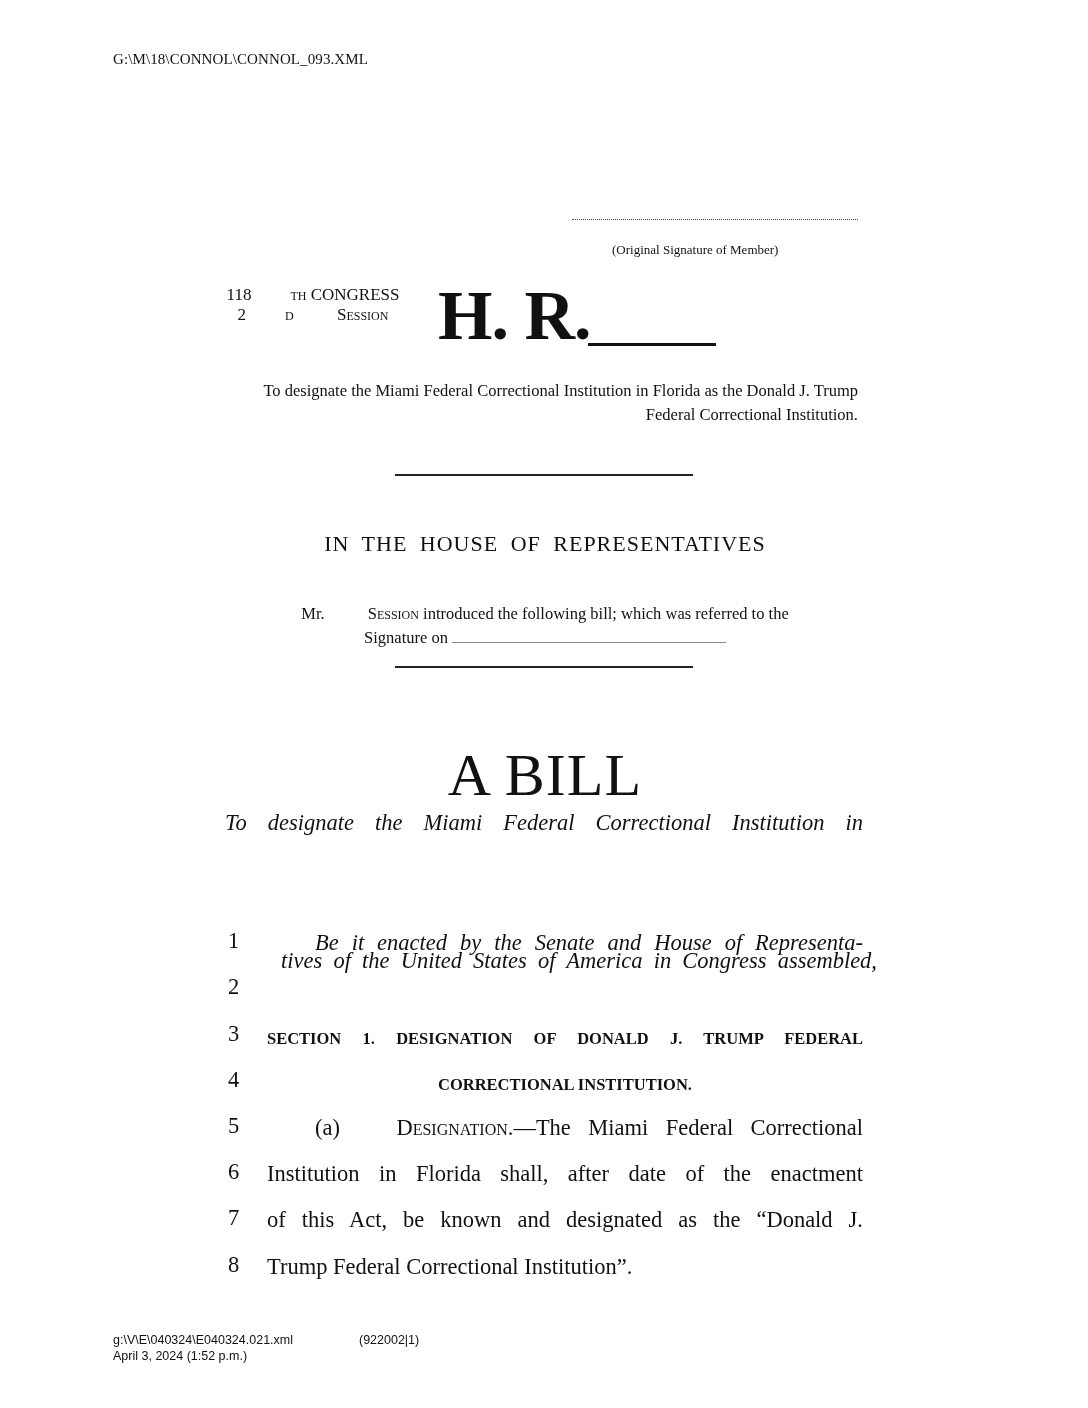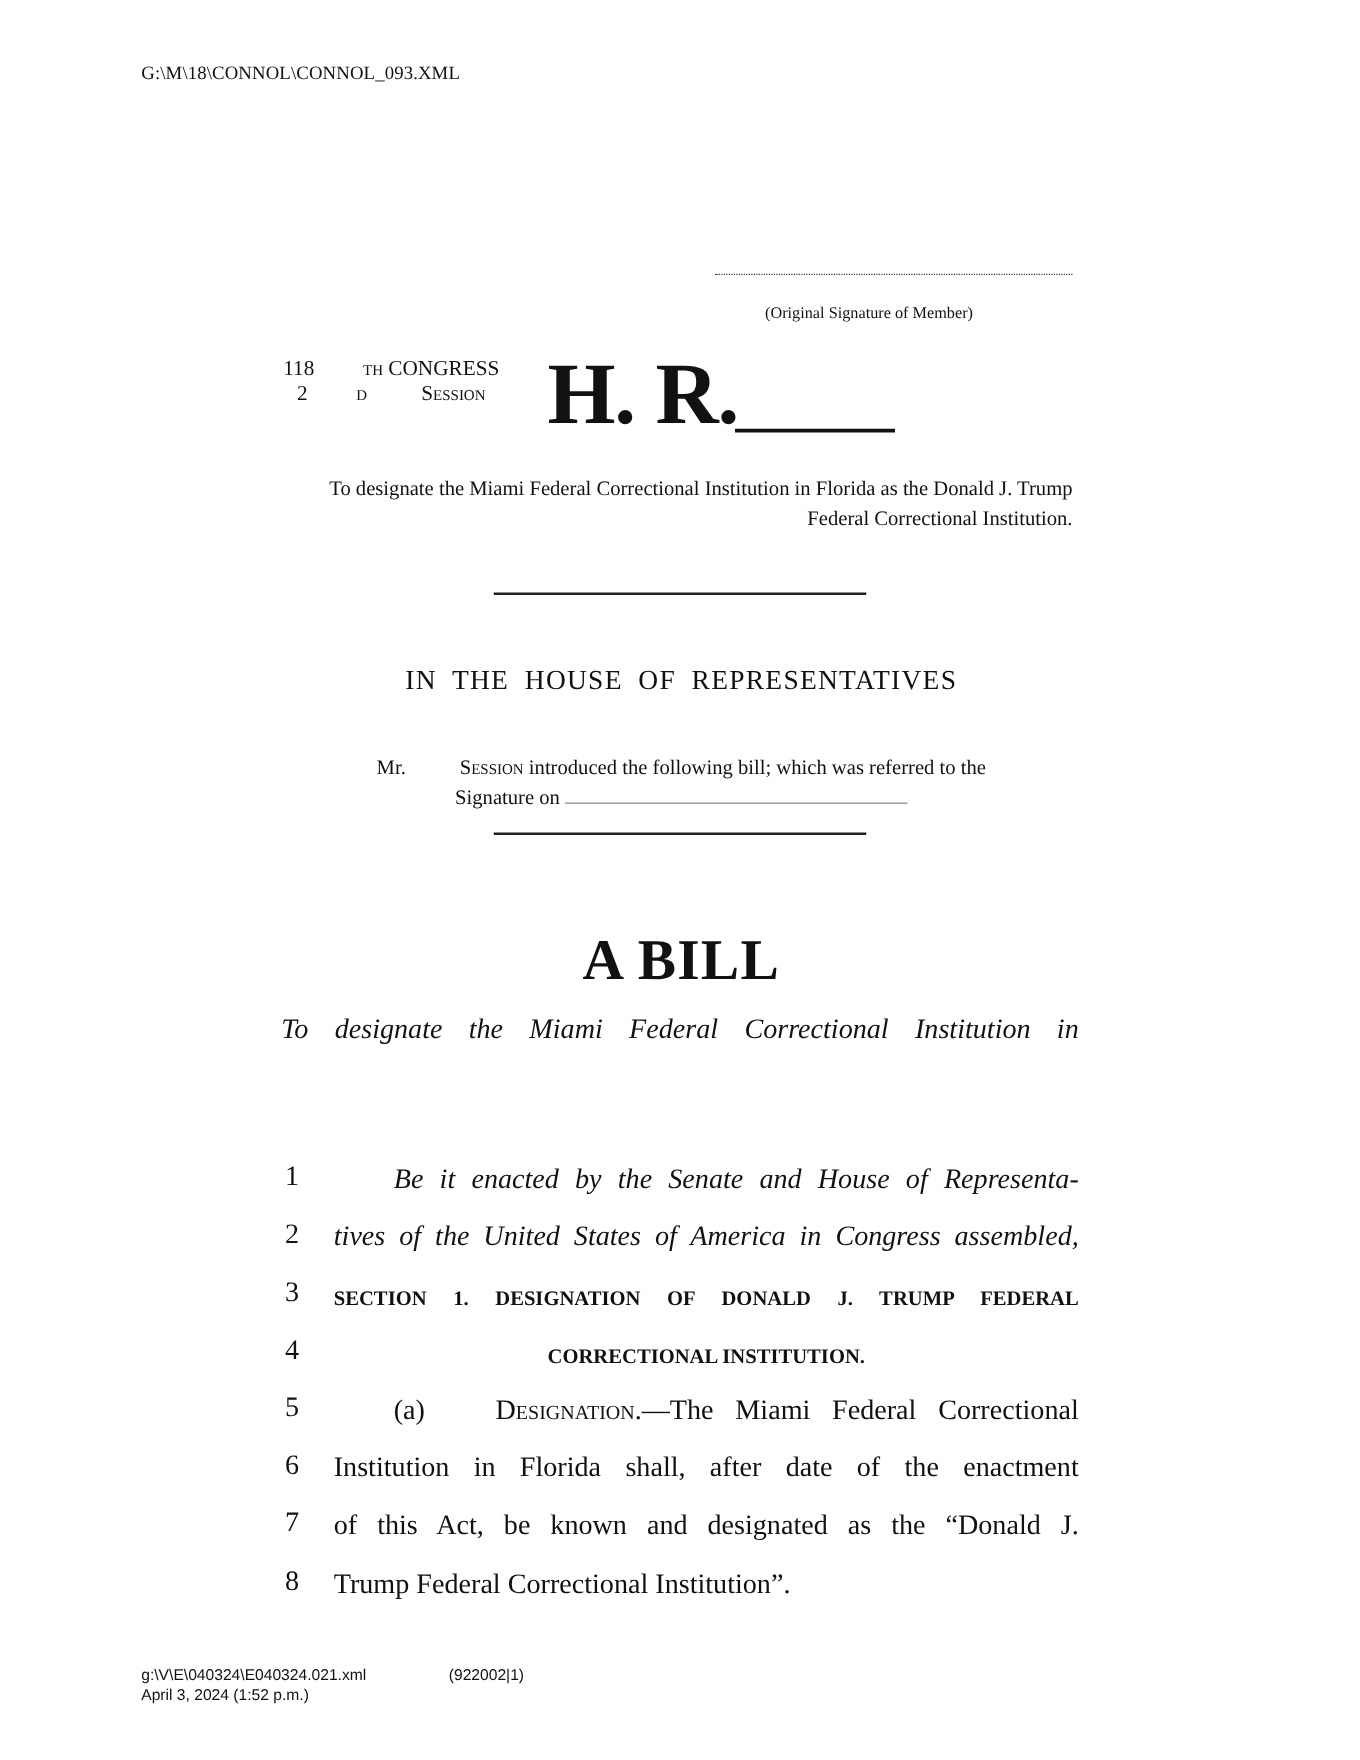--- a/index.html
+++ b/index.html
@@ -13,21 +13,21 @@
   .hr-title { left: 438px; top: 276px; font-size: 70px; font-weight: bold; line-height: 80px; letter-spacing: -1px; }
   .hr-blank { left: 588px; top: 343px; width: 128px; height: 0; border-top: 3px solid #111; }
   .short-title { left: 230px; top: 379px; width: 628px; text-align: right; font-size: 16.5px; line-height: 24px; }
   .rule { left: 395px; width: 298px; height: 0; border-top: 2px solid #222; }
   .rule1 { top: 474px; }
   .rule2 { top: 666px; }
   .house { left: 200px; top: 531px; width: 690px; text-align: center; font-size: 22px; letter-spacing: 1px; word-spacing: 6px; }
   .intro { left: 240px; top: 602px; width: 610px; text-align: center; font-size: 16.5px; line-height: 24px; }
   .intro .sc { font-variant: small-caps; }
   .committee-blank { display: inline-block; width: 274px; height: 0; border-bottom: 1px solid #888; vertical-align: baseline; margin-left: 4px; }
-  .a-bill { left: 300px; top: 741px; width: 490px; text-align: center; font-size: 46px; font-weight: bold; letter-spacing: 1px; }
+  .a-bill { left: 300px; top: 741px; width: 490px; text-align: center; font-size: 60px; font-weight: normal; letter-spacing: 1px; }
   .long-title { left: 225px; top: 805px; width: 638px; font-size: 22.5px; line-height: 36px; text-align: justify; text-align-last: left; }
   .line-no { left: 228px; width: 28px; text-align: left; font-size: 22.5px; }
   .body-line { left: 267px; width: 596px; font-size: 22.5px; line-height: 30px; white-space: nowrap; }
   .just { text-align: justify; text-align-last: justify; }
   .ital { font-style: italic; }
   .indent { padding-left: 48px; width: 548px; }
   .section { font-weight: bold; font-size: 16.5px; }
   .section-center { text-align: center; left: 267px; width: 596px; }
   .sc { font-variant: small-caps; padding-left: 39px; }
   .footer { left: 113px; top: 1332px; font-family: "Liberation Sans", "DejaVu Sans", sans-serif; font-size: 12.5px; line-height: 16px; }
@@ -71,21 +71,21 @@
 <div class="abs line-no" style="top:928px;">1</div>
 <div class="abs line-no" style="top:974px;">2</div>
 <div class="abs line-no" style="top:1021px;">3</div>
 <div class="abs line-no" style="top:1067px;">4</div>
 <div class="abs line-no" style="top:1113px;">5</div>
 <div class="abs line-no" style="top:1159px;">6</div>
 <div class="abs line-no" style="top:1205px;">7</div>
 <div class="abs line-no" style="top:1252px;">8</div>
 
 <div class="abs body-line ital just indent" style="top:928px;">Be it enacted by the Senate and House of Representa-</div>
-<div class="abs body-line ital just" style="top:974px;">tives of the United States of America in Congress assembled,</div>
+<div class="abs body-line ital just" style="top:946px;margin-left:14px;">tives of the United States of America in Congress assembled,</div>
 <div class="abs body-line section just" style="top:1024px;">SECTION 1. DESIGNATION OF DONALD J. TRUMP FEDERAL</div>
 <div class="abs body-line section section-center" style="top:1070px;">CORRECTIONAL INSTITUTION.</div>
 <div class="abs body-line just indent" style="top:1113px;"><span>(a) </span><span class="sc">Designation</span><span>.—The Miami Federal Correctional</span></div>
 <div class="abs body-line just" style="top:1159px;">Institution in Florida shall, after date of the enactment</div>
 <div class="abs body-line just" style="top:1205px;">of this Act, be known and designated as the “Donald J.</div>
 <div class="abs body-line" style="top:1252px;">Trump Federal Correctional Institution”.</div>
 
 <div class="abs footer">
   <div>g:\V\E\040324\E040324.021.xml</div>
   <div class="code">(922002|1)</div>

